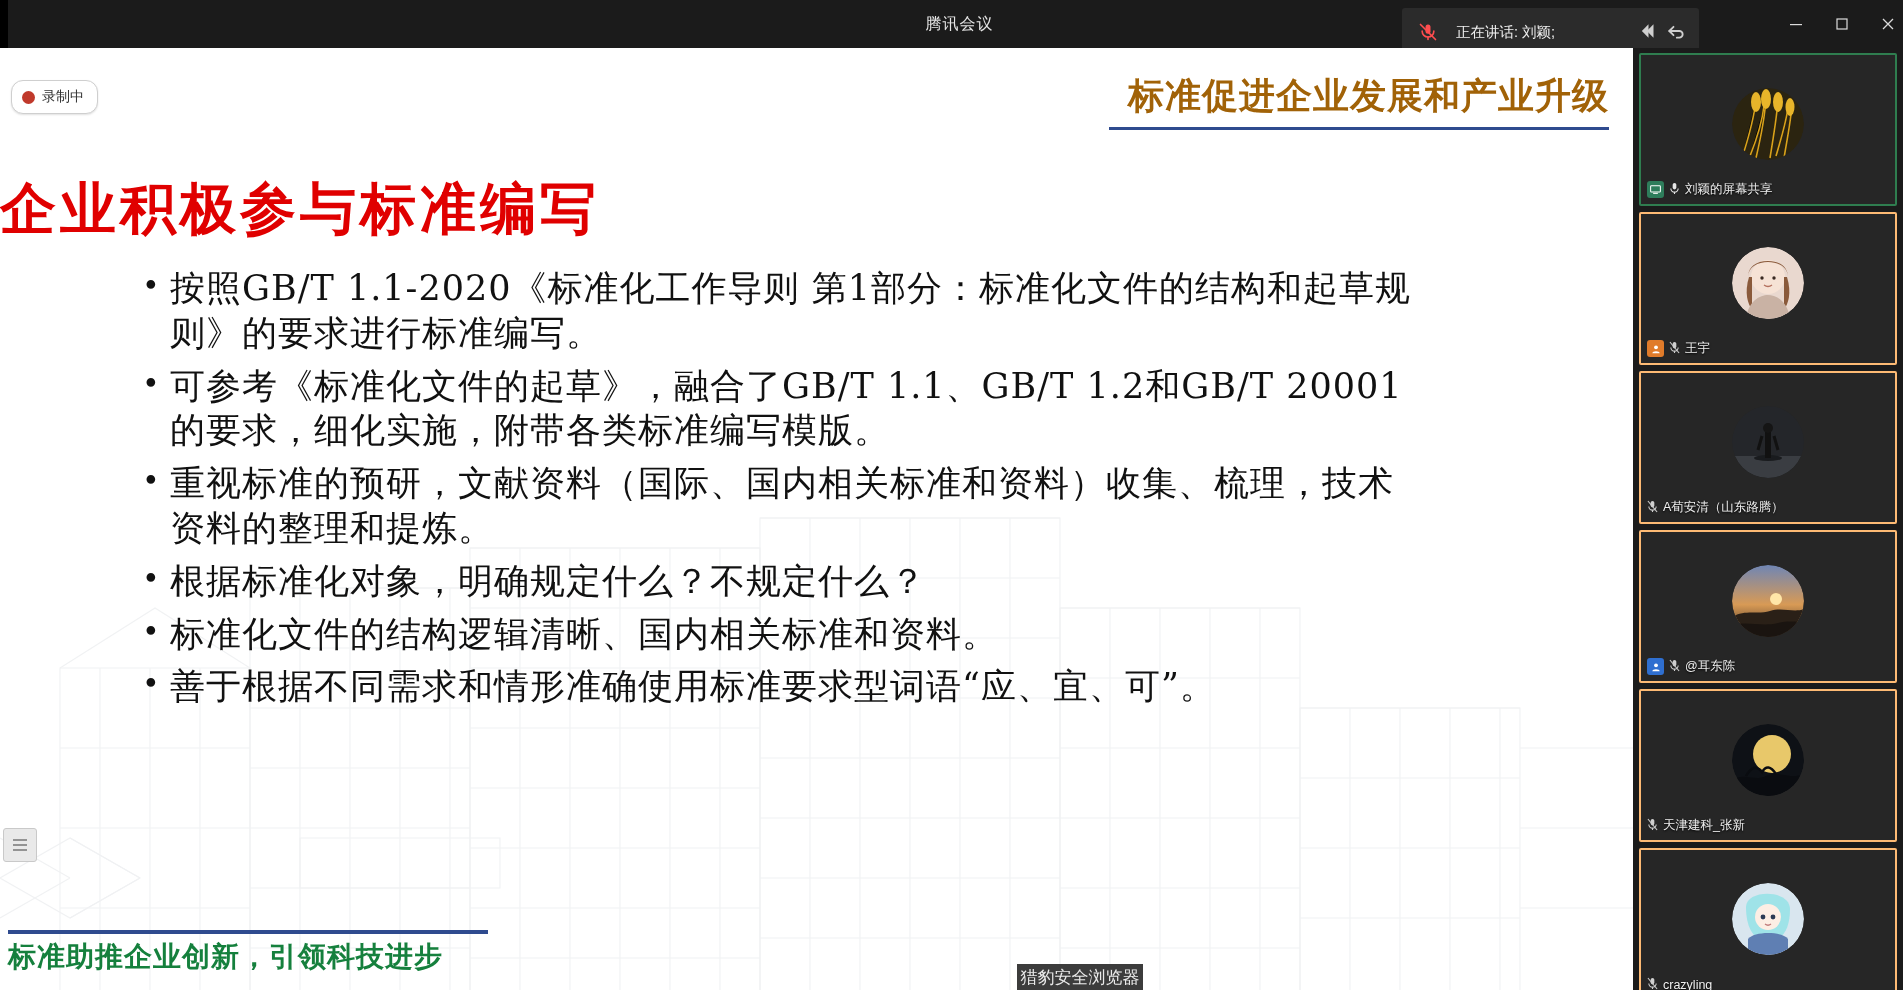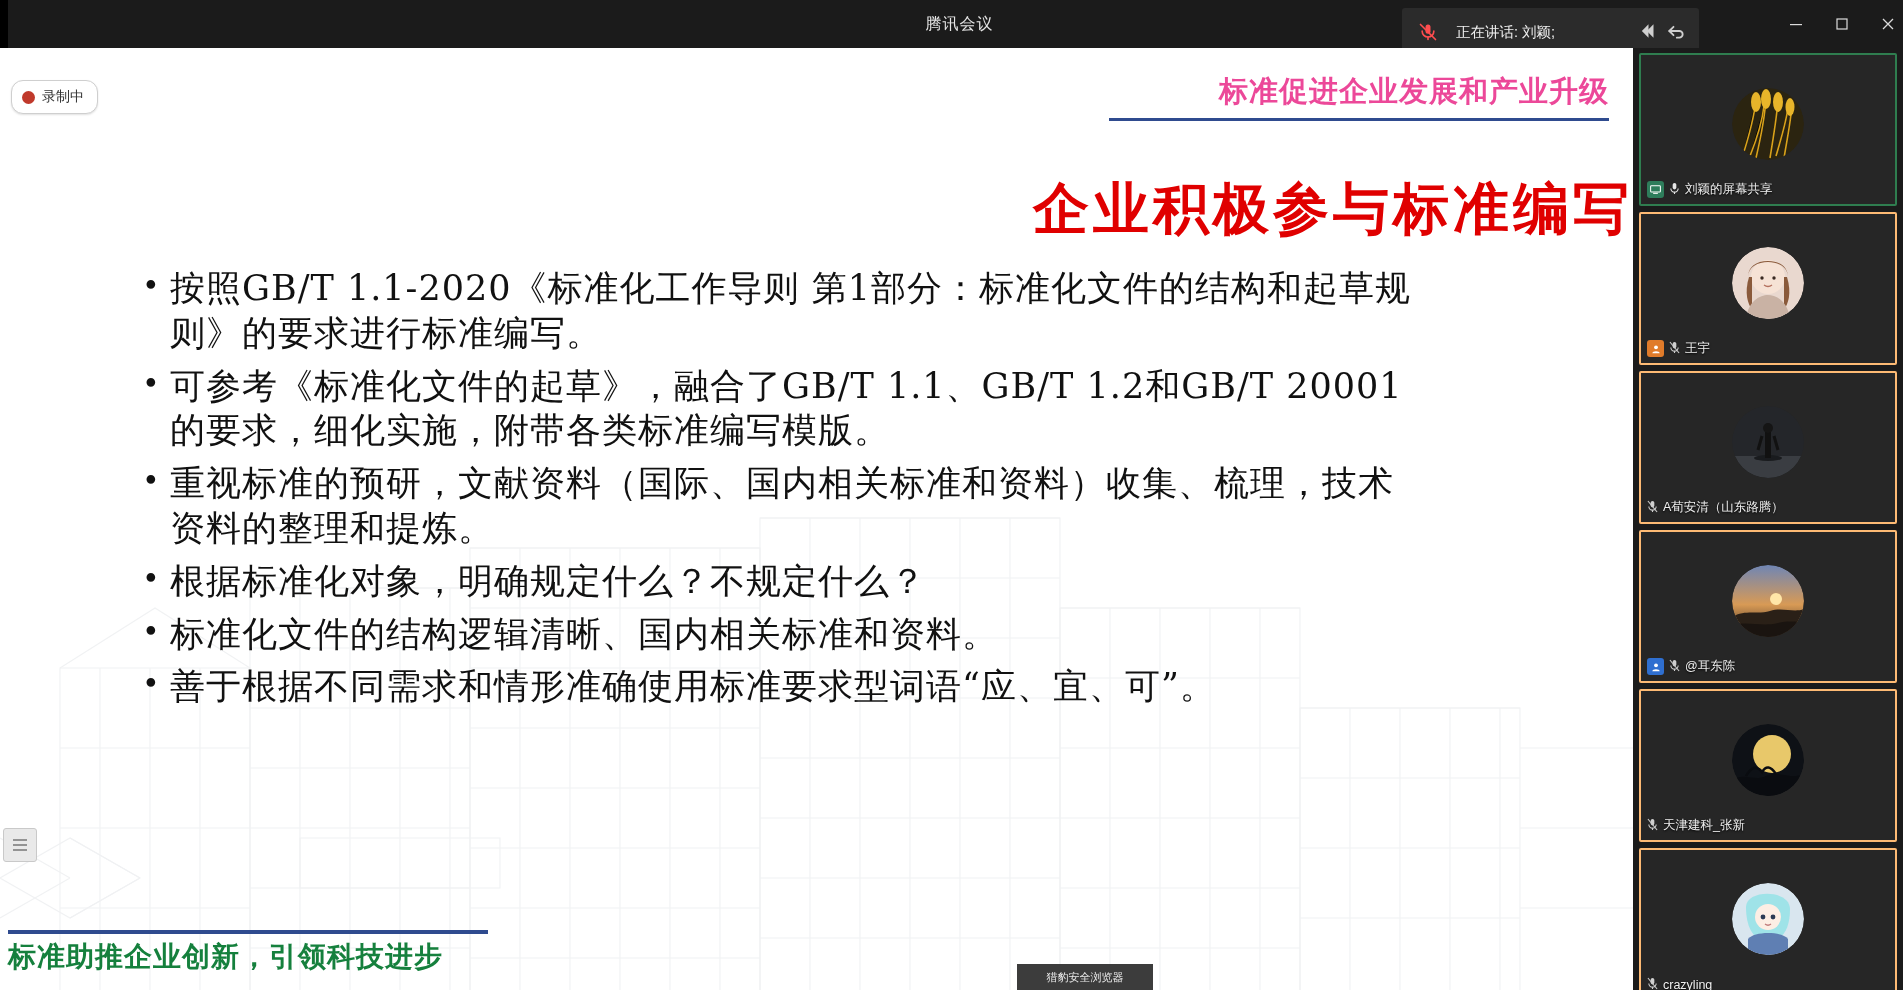--- a/index.html
+++ b/index.html
@@ -59,29 +59,29 @@
     background: #ffffff; border: 1px solid #cfcfcf; border-radius: 12px;
     padding: 7px 13px 7px 10px; box-shadow: 0 1px 2px rgba(0,0,0,.12);
   }
   .rec-dot { width: 13px; height: 13px; border-radius: 50%; background: #c0392b; }
   .rec-text { font-size: 14px; color: #333; }
 
   .header-right {
     position: absolute; right: 24px; top: 24px; text-align: right;
   }
   .header-right .htext {
-    color: #ec4899; font-size: 29px; font-weight: bold; letter-spacing: 1px;
+    color: #a16207; font-size: 36px; font-weight: bold; letter-spacing: 1px;
     white-space: nowrap;
   }
   .header-rule {
     margin-top: 6px; height: 3px; width: 500px; background: #2f4b8f; margin-left: auto;
   }
 
   .slide-title {
-    position: absolute; top: 124px; left: 0; width: 1633px; text-align: right;
+    position: absolute; top: 124px; left: 0; width: 1633px; text-align: left;
     color: #e00000; font-size: 56px; font-weight: bold; letter-spacing: 4px;
     font-family: "DejaVu Serif", serif;
   }
 
   .bullets {
     position: absolute; left: 142px; top: 218px; width: 1280px;
     color: #111; font-size: 35px; line-height: 1.28;
     font-family: "DejaVu Serif", serif;
     letter-spacing: 1px;
   }
@@ -101,22 +101,22 @@
   }
 
   .panel-toggle {
     position: absolute; left: 3px; bottom: 128px; width: 34px; height: 34px;
     background: #e9e9e9; border: 1px solid #c9c9c9; border-radius: 3px;
     display: flex; align-items: center; justify-content: center;
     color: #777; font-size: 15px;
   }
 
   .taskbar-tip {
-    position: absolute; left: 1017px; bottom: 0; width: 136px; height: 26px;
-    background: #3c3c3c; color: #eaeaea; font-size: 11px;
+    position: absolute; left: 1017px; bottom: 0; width: 126px; height: 26px;
+    background: #3c3c3c; color: #eaeaea; font-size: 17px;
     display: flex; align-items: center; justify-content: center; white-space: nowrap;
   }
 
   
   .rail {
     position: absolute; left: 1633px; top: 48px; width: 270px; height: 942px;
     background: #1b1b1b; padding: 5px 6px; overflow: hidden;
   }
   .tile {
     position: relative; width: 258px; height: 153px; margin-bottom: 6px;

